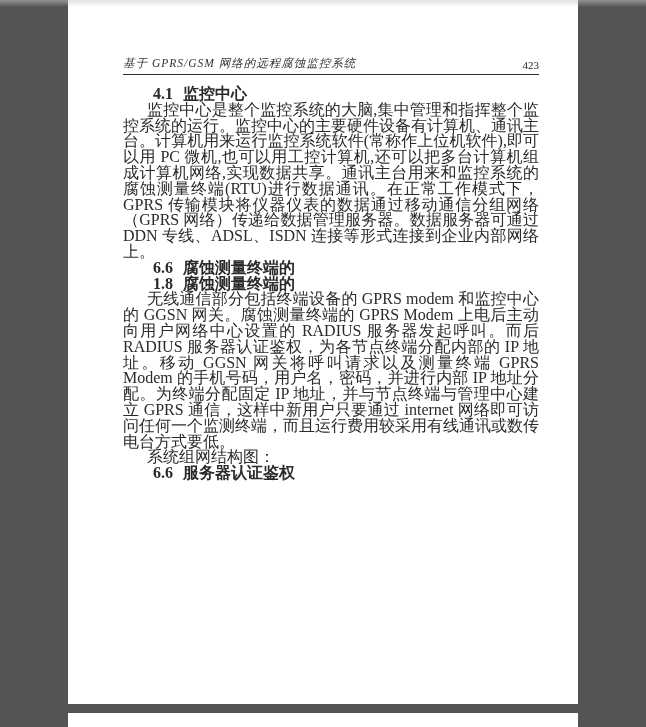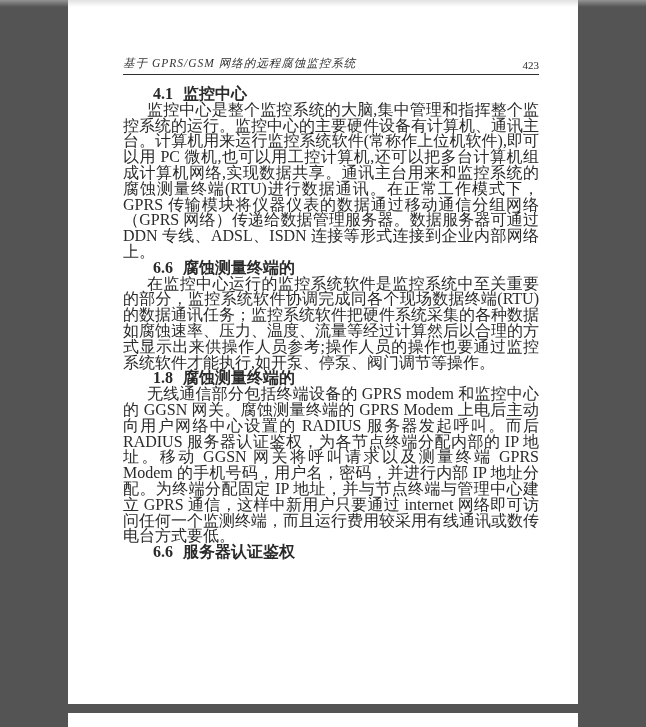--- a/index.html
+++ b/index.html
@@ -82,24 +82,24 @@
       <div class="title">基于 GPRS/GSM 网络的远程腐蚀监控系统</div>
       <div class="pagenum">423</div>
     </div>
 
     <div class="content">
 
       <div class="sec-heading"><span class="sec-no">4.1</span><span>监控中心</span></div>
       <p>监控中心是整个监控系统的大脑,集中管理和指挥整个监控系统的运行。监控中心的主要硬件设备有计算机、通讯主台。计算机用来运行监控系统软件(常称作上位机软件),即可以用 PC 微机,也可以用工控计算机,还可以把多台计算机组成计算机网络,实现数据共享。通讯主台用来和监控系统的腐蚀测量终端(RTU)进行数据通讯。在正常工作模式下，GPRS 传输模块将仪器仪表的数据通过移动通信分组网络（GPRS 网络）传递给数据管理服务器。数据服务器可通过 DDN 专线、ADSL、ISDN 连接等形式连接到企业内部网络上。</p>
 
       <div class="sec-heading"><span class="sec-no">6.6</span><span>腐蚀测量终端的</span></div>
-      <p>在监控中心运行的监控系统软件是监控系统中至关重要的部分，监控系统软件协调完成同各个现场数据终端(RTU)的数据通讯任务；监控系统软件把硬件系统采集的各种数据如腐蚀速率、压力、温度、流量等经过计算然后以合理的方式显示出来供操作人员参考;操作人员的操作也要通过监控系统软件才能执行,如开泵、停泵、阀门调节等操作。</p>
 
       <div class="sec-heading"><span class="sec-no">1.8</span><span>腐蚀测量终端的</span></div>
       <p>无线通信部分包括终端设备的 GPRS modem 和监控中心的 GGSN 网关。腐蚀测量终端的 GPRS Modem 上电后主动向用户网络中心设置的 RADIUS 服务器发起呼叫。而后 RADIUS 服务器认证鉴权，为各节点终端分配内部的 IP 地址。移动 GGSN 网关将呼叫请求以及测量终端 GPRS Modem 的手机号码，用户名，密码，并进行内部 IP 地址分配。为终端分配固定 IP 地址，并与节点终端与管理中心建立 GPRS 通信，这样中新用户只要通过 internet 网络即可访问任何一个监测终端，而且运行费用较采用有线通讯或数传电台方式要低。</p>
+      <p>系统组网结构图：</p>
 
       <div class="sec-heading"><span class="sec-no">6.6</span><span>服务器认证鉴权</span></div>
 
     </div>
   </div>
 
   <div class="page-next"></div>
 </div>
 
 </body></html>

